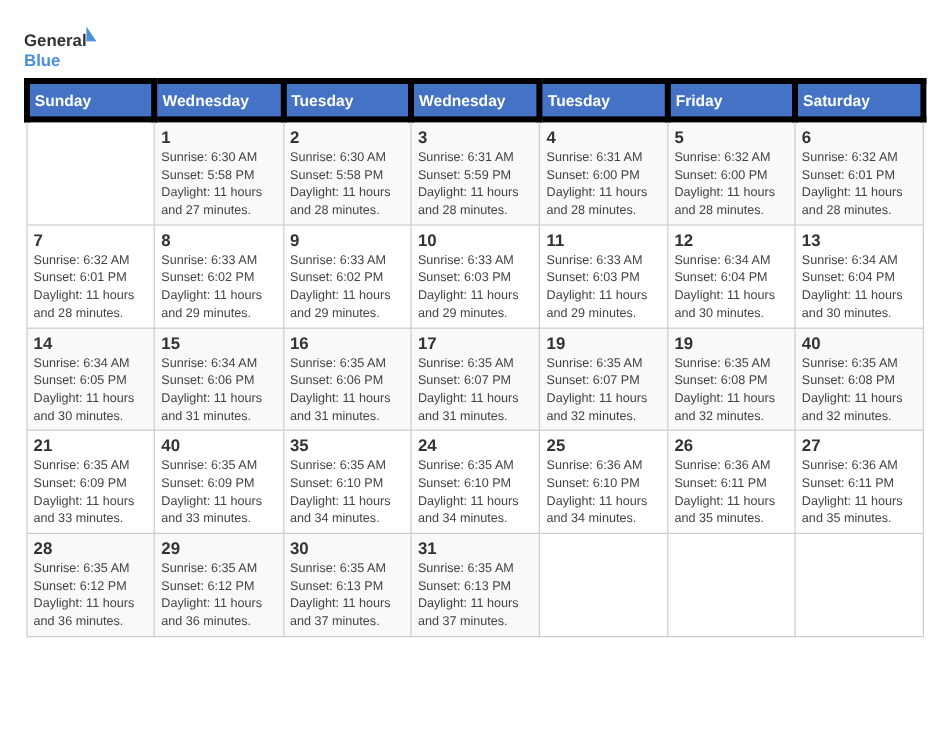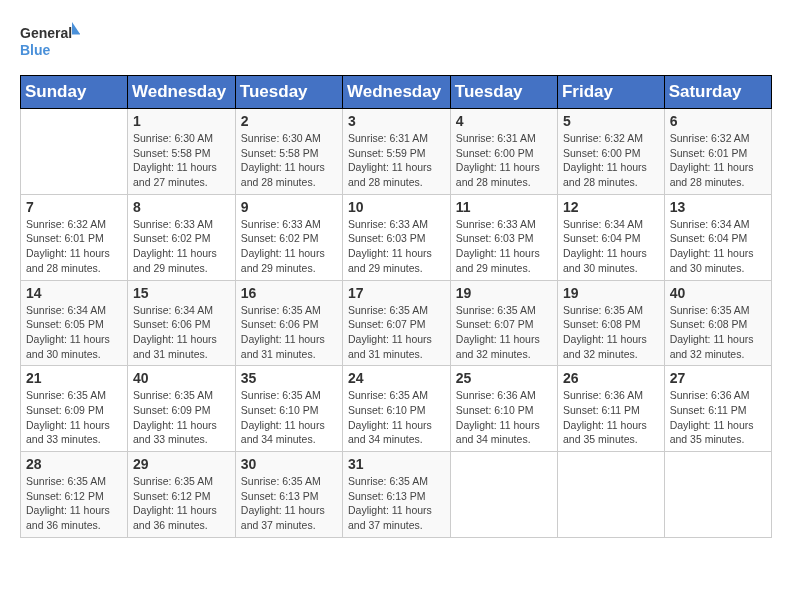--- a/index.html
+++ b/index.html
@@ -7,21 +7,20 @@
       font-family: Arial, sans-serif;
       background: #fff;
       width: 792px;
       min-height: 612px;
       padding: 20px;
     }
     .header-area {
       display: flex;
       align-items: center;
       justify-content: space-between;
-      margin-bottom: 10px;
     }
     .logo {
       display: flex;
       align-items: center;
       gap: 4px;
     }
     .title-area {
       text-align: right;
     }
     .main-title {
@@ -37,23 +36,23 @@
     table {
       width: 100%;
       border-collapse: collapse;
       font-size: 11px;
     }
     thead tr th {
       background-color: #4472c4;
       color: #fff;
       padding: 6px 4px;
       text-align: left;
-      font-size: 17px;
+      font-size: 13px;
       font-weight: bold;
-      border: 1px solid #000000;
+      border: 5px solid #000000;
     }
     tbody tr td {
       border: 1px solid #ccc;
       padding: 4px 5px;
       vertical-align: top;
       width: 108px;
       min-height: 80px;
       background: #fff;
     }
     tbody tr:nth-child(odd) td {

